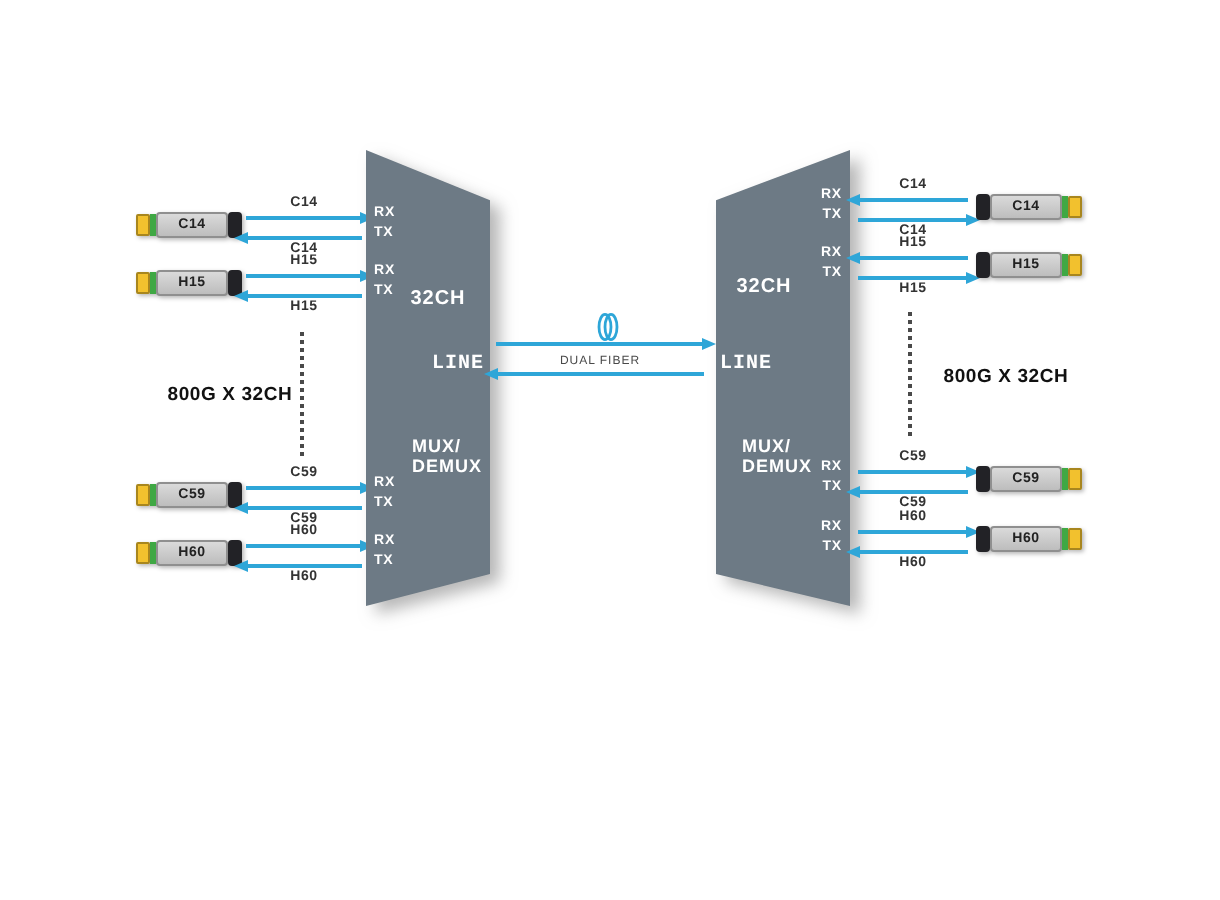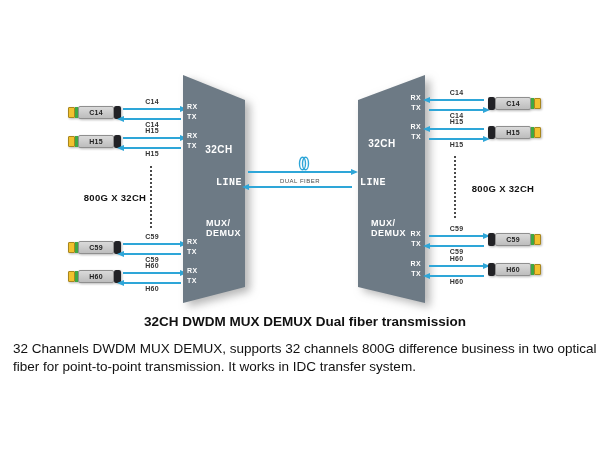--- a/index.html
+++ b/index.html
@@ -184,16 +184,14 @@
     <span class="m-green"></span>
     <span class="m-yellow"></span>
   </div>
   <div class="module" style="left:488px; top:263px;">
     <span class="m-cap"></span>
     <span class="m-body">H60</span>
     <span class="m-green"></span>
     <span class="m-yellow"></span>
   </div>
 
-  <div class="caption" style="top:314px;">32CH DWDM MUX DEMUX Dual fiber transmission</div>
-  <div class="desc" style="left:13px; top:340px; width:592px;">32 Channels DWDM MUX DEMUX, supports 32 channels 800G difference business in two optical fiber for point-to-point transmission. It works in IDC transfer system.</div>
 
 </div>
 
 </body></html>

